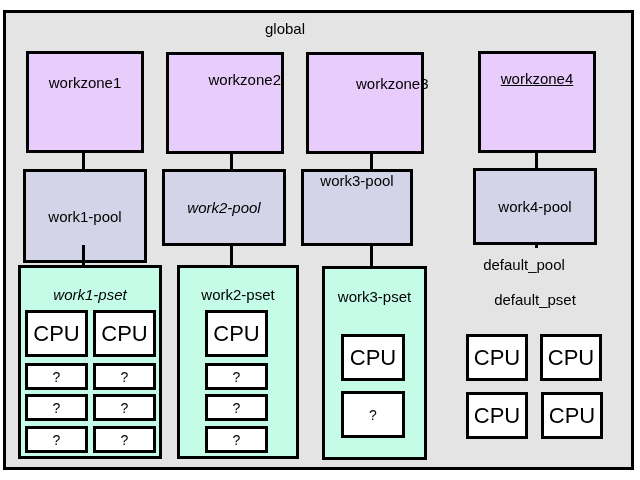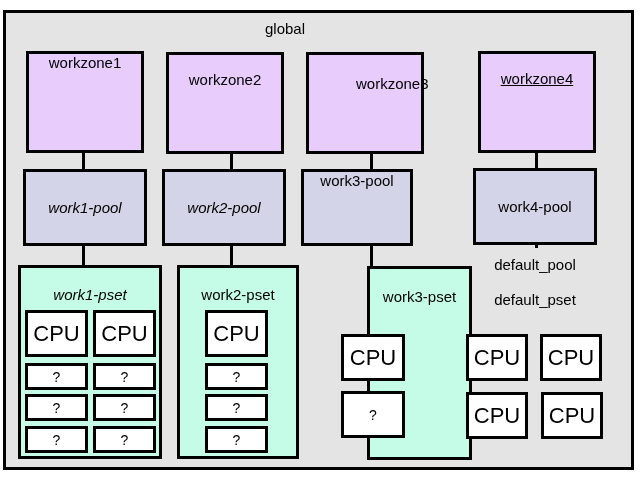--- a/index.html
+++ b/index.html
@@ -15,38 +15,38 @@
   .lbl { font-size:15px; text-align:center; white-space:nowrap; }
   .line { background:#000; width:3px; }
 </style>
 </head>
 <body>
 
 <div class="abs global"></div>
 <div class="abs lbl" style="left:245px;top:20px;width:80px;">global</div>
 
 <div class="abs zone" style="left:26px;top:51px;width:118px;height:102px;">
-  <div class="lbl" style="">workzone1</div>
+  <div class="lbl" style="margin-top:20px;">workzone1</div>
 </div>
 <div class="abs zone" style="left:166px;top:52px;width:118px;height:102px;">
-  <div class="lbl" style="margin-top:16px;">workzone2</div>
+  <div class="lbl" style="margin-top:16px;text-align:right;">workzone2</div>
 </div>
 <div class="abs zone" style="left:306px;top:52px;width:118px;height:102px;">
   <div class="lbl" style="margin-top:20px;margin-left:47px;">workzone3</div>
 </div>
 <div class="abs zone" style="left:478px;top:51px;width:118px;height:102px;">
   <div class="lbl" style="margin-top:16px;text-decoration:underline;">workzone4</div>
 </div>
 
 <div class="abs line" style="left:82px;top:153px;height:18px;"></div>
 <div class="abs line" style="left:230px;top:153px;height:18px;"></div>
 <div class="abs line" style="left:370px;top:153px;height:18px;"></div>
 <div class="abs line" style="left:535px;top:153px;height:18px;"></div>
 
-<div class="abs pool" style="left:23px;top:169px;width:124px;height:77px;display:flex;align-items:center;justify-content:center;font-style:italic;">
+<div class="abs pool" style="left:23px;top:169px;width:124px;height:94px;display:flex;align-items:center;justify-content:center;">
   <div class="lbl">work1-pool</div>
 </div>
 <div class="abs pool" style="left:162px;top:169px;width:124px;height:77px;display:flex;align-items:center;justify-content:center;font-style:italic;">
   <div class="lbl">work2-pool</div>
 </div>
 <div class="abs pool" style="left:301px;top:169px;width:112px;height:77px;display:flex;align-items:flex-start;justify-content:center;">
   <div class="lbl">work3-pool</div>
 </div>
 <div class="abs pool" style="left:473px;top:168px;width:124px;height:77px;display:flex;align-items:center;justify-content:center;">
   <div class="lbl">work4-pool</div>
@@ -70,24 +70,24 @@
 <div class="abs q" style="left:93px;top:426px;width:63px;height:27px;">?</div>
 
 <div class="abs pset" style="left:177px;top:265px;width:122px;height:194px;">
   <div class="lbl" style="margin-top:18px;">work2-pset</div>
 </div>
 <div class="abs cpu" style="left:205px;top:310px;width:63px;height:47px;">CPU</div>
 <div class="abs q" style="left:205px;top:363px;width:63px;height:27px;">?</div>
 <div class="abs q" style="left:205px;top:394px;width:63px;height:27px;">?</div>
 <div class="abs q" style="left:205px;top:426px;width:63px;height:27px;">?</div>
 
-<div class="abs pset" style="left:322px;top:266px;width:105px;height:194px;margin-left:45px;">
+<div class="abs pset" style="left:322px;top:266px;width:105px;height:194px;">
   <div class="lbl" style="margin-top:19px;">work3-pset</div>
 </div>
 <div class="abs cpu" style="left:341px;top:334px;width:64px;height:47px;">CPU</div>
 <div class="abs q" style="left:341px;top:391px;width:64px;height:47px;">?</div>
 
-<div class="abs lbl" style="left:470px;top:256px;width:130px;">default_pool</div>
+<div class="abs lbl" style="left:459px;top:256px;width:130px;">default_pool</div>
 <div class="abs lbl" style="left:470px;top:291px;width:130px;">default_pset</div>
 <div class="abs cpu" style="left:466px;top:334px;width:62px;height:47px;">CPU</div>
 <div class="abs cpu" style="left:540px;top:334px;width:62px;height:47px;">CPU</div>
 <div class="abs cpu" style="left:466px;top:392px;width:62px;height:47px;">CPU</div>
 <div class="abs cpu" style="left:541px;top:392px;width:62px;height:47px;">CPU</div>
 
 </body></html>

